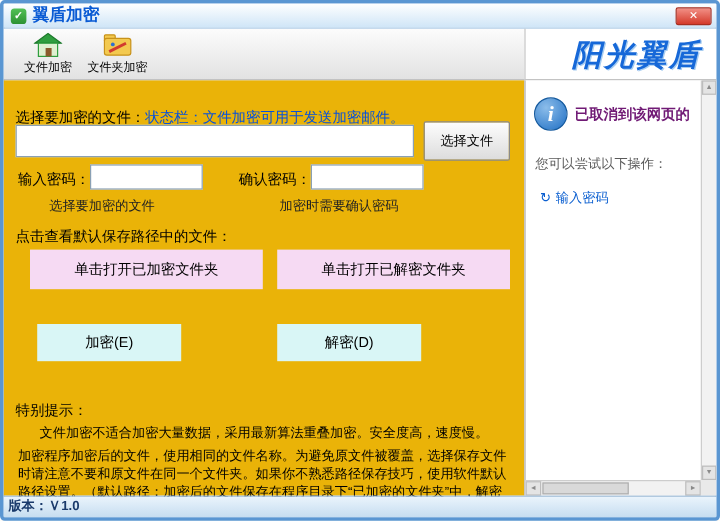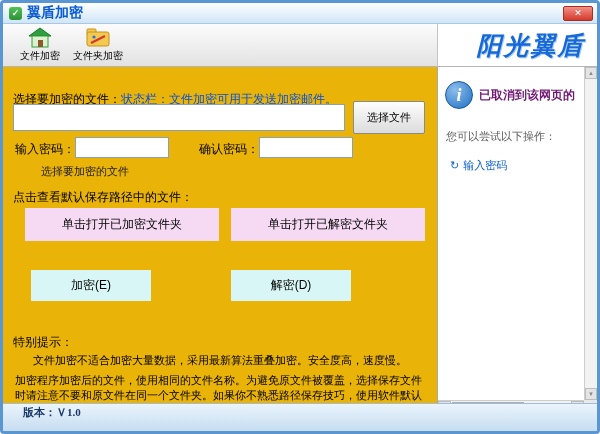--- a/index.html
+++ b/index.html
@@ -86,23 +86,23 @@
     font-size:6px; text-align:center; line-height:10px; cursor:pointer; }
   .scroll-btn.up { top:0; left:0; right:0; height:12px; }
   .scroll-btn.down { bottom:0; left:0; right:0; height:12px; }
   .scroll-btn.sleft { left:0; top:0; bottom:0; width:13px; line-height:11px; }
   .scroll-btn.sright { right:0; top:0; bottom:0; width:13px; line-height:11px; }
   .hthumb { position:absolute; left:14px; top:1px; bottom:1px; width:72px; background:#d9d9d9;
     border:1px solid #aeaeae; cursor:grab; }
   .scroll-corner { position:absolute; right:0; bottom:0; width:13px; height:13px; background:#e9e9e9; }
 
   
-  .statusbar { position:absolute; left:0; right:0; bottom:0; height:28px;
+  .statusbar { position:absolute; left:0; right:0; bottom:0; height:18px;
     background:linear-gradient(#eaf4fc,#c6ddf0); border-top:1px solid #9fbcd8;
-    font-size:11px; font-weight:bold; color:#1a3a6b; line-height:17px; padding-left:20px;font-family:Liberation Serif, serif; }
+    font-size:11px; font-weight:bold; color:#1a3a6b; line-height:17px; padding-left:4px; }
 </style>
 </head>
 <body>
 
 <div class="window">
 
   <div class="titlebar">
     <span class="app-icon">✓</span>
     <span class="title-text">翼盾加密</span>
     <div class="close-btn">✕</div>
@@ -138,20 +138,21 @@
       <span class="lbl">选择要加密的文件：</span><span class="hint-blue">状态栏：文件加密可用于发送加密邮件。</span>
     </div>
     <input class="file-input" type="text" style="">
     <button class="choose-btn">选择文件</button>
 
     <span class="lbl pw-label1">输入密码：</span>
     <input class="pw-input1" type="text" style="">
     <span class="lbl pw-label2">确认密码：</span>
     <input class="pw-input2" type="text" style="">
     <span class="pw-hint h1">选择要加密的文件</span>
+    <span class="pw-hint h2">加密时需要确认密码</span>
 
     <span class="lbl path-label">点击查看默认保存路径中的文件：</span>
     <div class="pink-strip">
       <div class="pink-btn">单击打开已加密文件夹</div>
       <div class="pink-btn">单击打开已解密文件夹</div>
     </div>
 
     <div class="cyan-btn enc">加密(E)</div>
     <div class="cyan-btn dec">解密(D)</div>
 

